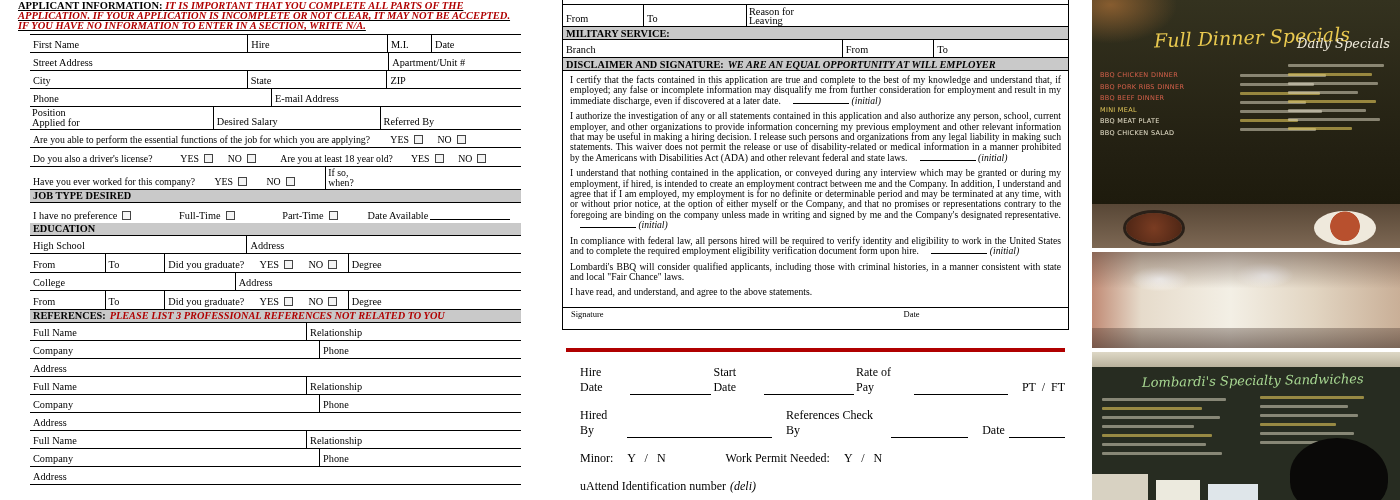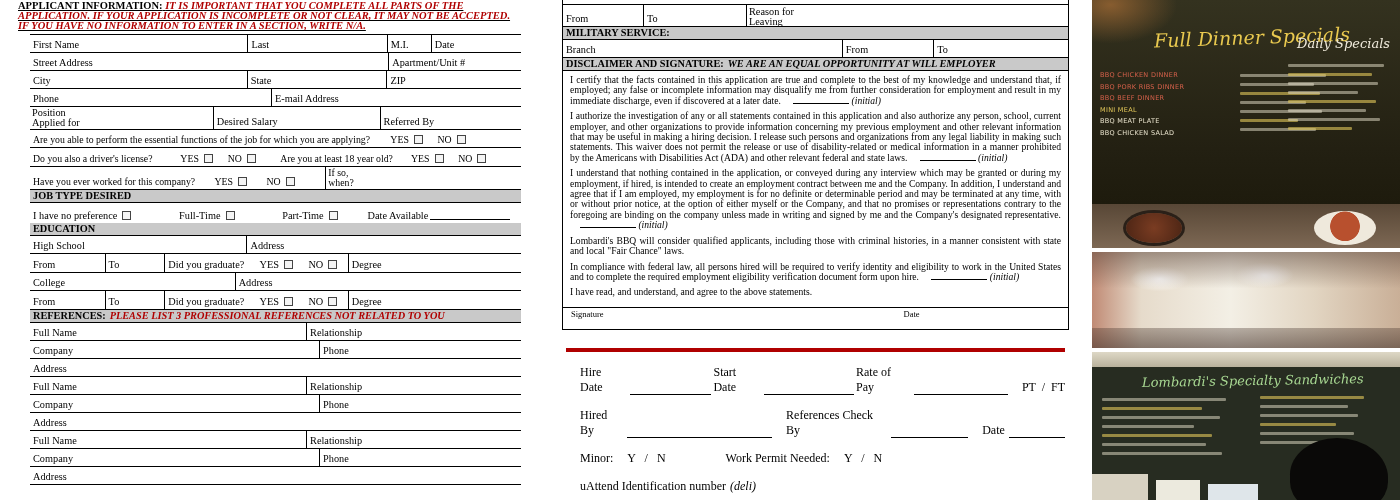--- a/index.html
+++ b/index.html
@@ -14,21 +14,21 @@
   .warn { color:#b00000; font-weight:bold; font-style:italic; }
   .tbl { border-top:1px solid #000; margin-top:2px;margin-left:12px; }
   .frow { display:flex; align-items:stretch; border-bottom:1px solid #000; height:18px; font-size:10.3px; }
   .frow.nb { border-bottom:none; }
   .h19{height:19px}.h20{height:20px}.h22{height:22px}.h23{height:23px}
   .l,.lb { display:flex; align-items:flex-end; padding:0 2px 2px 3px; white-space:nowrap; }
   .lb { border-left:1px solid #000; }
   .bk { flex:1; }
   .cb { width:9px; height:9px; border:1px solid #444; background:#f4f4f4; align-self:flex-end; margin:0 2px 3px 3px; flex:none; }
   .wl { display:flex; align-items:center; padding:0 2px; white-space:normal; line-height:9.5px; }
-  .secbar { height:13px; background:#c9c9c9; border-bottom:1px solid #000; display:flex; gap:4px; font-weight:bold; font-size:10.3px; padding:0 3px; }
+  .secbar { height:13px; background:#c9c9c9; border-bottom:1px solid #000; display:flex; align-items:center; gap:4px; font-weight:bold; font-size:10.3px; padding:0 3px; }
   .rednote { color:#b00000; font-style:italic; }
 
   
   .col-mid { position:absolute; left:562px; top:0; width:507px; }
   .midbox { border:1px solid #000; border-top:none; }
   .stub { height:5px; border-bottom:1px solid #000; }
   .paras { padding:4px 7px 0 7px; font-size:9.6px; line-height:10.4px; text-align:justify; }
   .para { margin-bottom:5px; }
   .initline { display:inline-block; width:56px; height:8px; border-bottom:1px solid #000; margin-left:10px; }
   .init { font-style:italic; }
@@ -85,21 +85,21 @@
     <div class="hdr">
       <span class="ht">APPLICANT INFORMATION:</span>
       <span class="warn">IT IS IMPORTANT THAT YOU COMPLETE ALL PARTS OF THE APPLICATION.  IF YOUR APPLICATION IS INCOMPLETE OR NOT CLEAR, IT MAY NOT BE ACCEPTED.  IF YOU HAVE NO INFORMATION TO ENTER IN A SECTION, WRITE N/A.</span>
     </div>
 
     <div class="tbl">
 
       <div class="frow">
         <span class="l">First Name</span>
         <span class="bk" style="flex:1.8"></span>
-        <span class="lb">Last</span>
+        <span class="lb">Hire</span>
         <span class="bk" style="flex:1.25"></span>
         <span class="lb">M.I.</span>
         <span class="bk" style="flex:.22"></span>
         <span class="lb">Date</span>
         <span class="bk" style="flex:.7"></span>
       </div>
 
       <div class="frow">
         <span class="l">Street Address</span>
         <span class="bk" style="flex:3"></span>
@@ -308,21 +308,21 @@
   <div class="col-mid">
     <div class="midbox">
 
       <div class="stub"></div>
 
       <div class="frow h22">
         <span class="l">From</span>
         <span class="bk" style="flex:.55"></span>
         <span class="lb">To</span>
         <span class="bk" style="flex:.9"></span>
-        <span class="wl lb" style="width:322px;align-items:flex-end;padding-top:1px">
+        <span class="wl lb" style="width:322px;align-items:center;padding-top:1px">
           <span style="width:64px;display:inline-block">Reason for Leaving</span>
         </span>
       </div>
 
       <div class="secbar">
         <span>MILITARY SERVICE:</span>
       </div>
 
       <div class="frow">
         <span class="l">Branch</span>
@@ -348,26 +348,26 @@
           <span>I authorize the investigation of any or all statements contained in this application and also authorize any person, school, current employer, and other organizations to provide information concerning my previous employment and other relevant information that may be useful in making a hiring decision.  I release such persons and organizations from any legal liability in making such statements.  This waiver does not permit the release or use of disability-related or medical information in a manner prohibited by the Americans with Disabilities Act (ADA) and other relevant federal and state laws.</span>
           <span class="initline"></span>
           <span class="init">(initial)</span>
         </div>
         <div class="para">
           <span>I understand that nothing contained in the application, or conveyed during any interview which may be granted or during my employment, if hired, is intended to create an employment contract between me and the Company. In addition, I understand and agree that if I am employed, my employment is for no definite or determinable period and may be terminated at any time, with or without prior notice, at the option of either myself or the Company, and that no promises or representations contrary to the foregoing are binding on the company unless made in writing and signed by me and the Company's designated representative.</span>
           <span class="initline"></span>
           <span class="init">(initial)</span>
         </div>
         <div class="para">
-          <span>Lombardi's BBQ will consider qualified applicants, including those with criminal histories, in a manner consistent with state and local "Fair Chance" laws.</span>
-        </div>
-        <div class="para">
           <span>In compliance with federal law, all persons hired will be required to verify identity and eligibility to work in the United States and to complete the required employment eligibility verification document form upon hire.</span>
           <span class="initline"></span>
           <span class="init">(initial)</span>
+        </div>
+        <div class="para">
+          <span>Lombardi's BBQ will consider qualified applicants, including those with criminal histories, in a manner consistent with state and local "Fair Chance" laws.</span>
         </div>
         <div class="para">
           <span>I have read, and understand, and agree to the above statements.</span>
         </div>
       </div>
 
       <div class="sigline"></div>
       <div class="siglabels">
         <span>Signature</span>
         <span class="dlab">Date</span>

